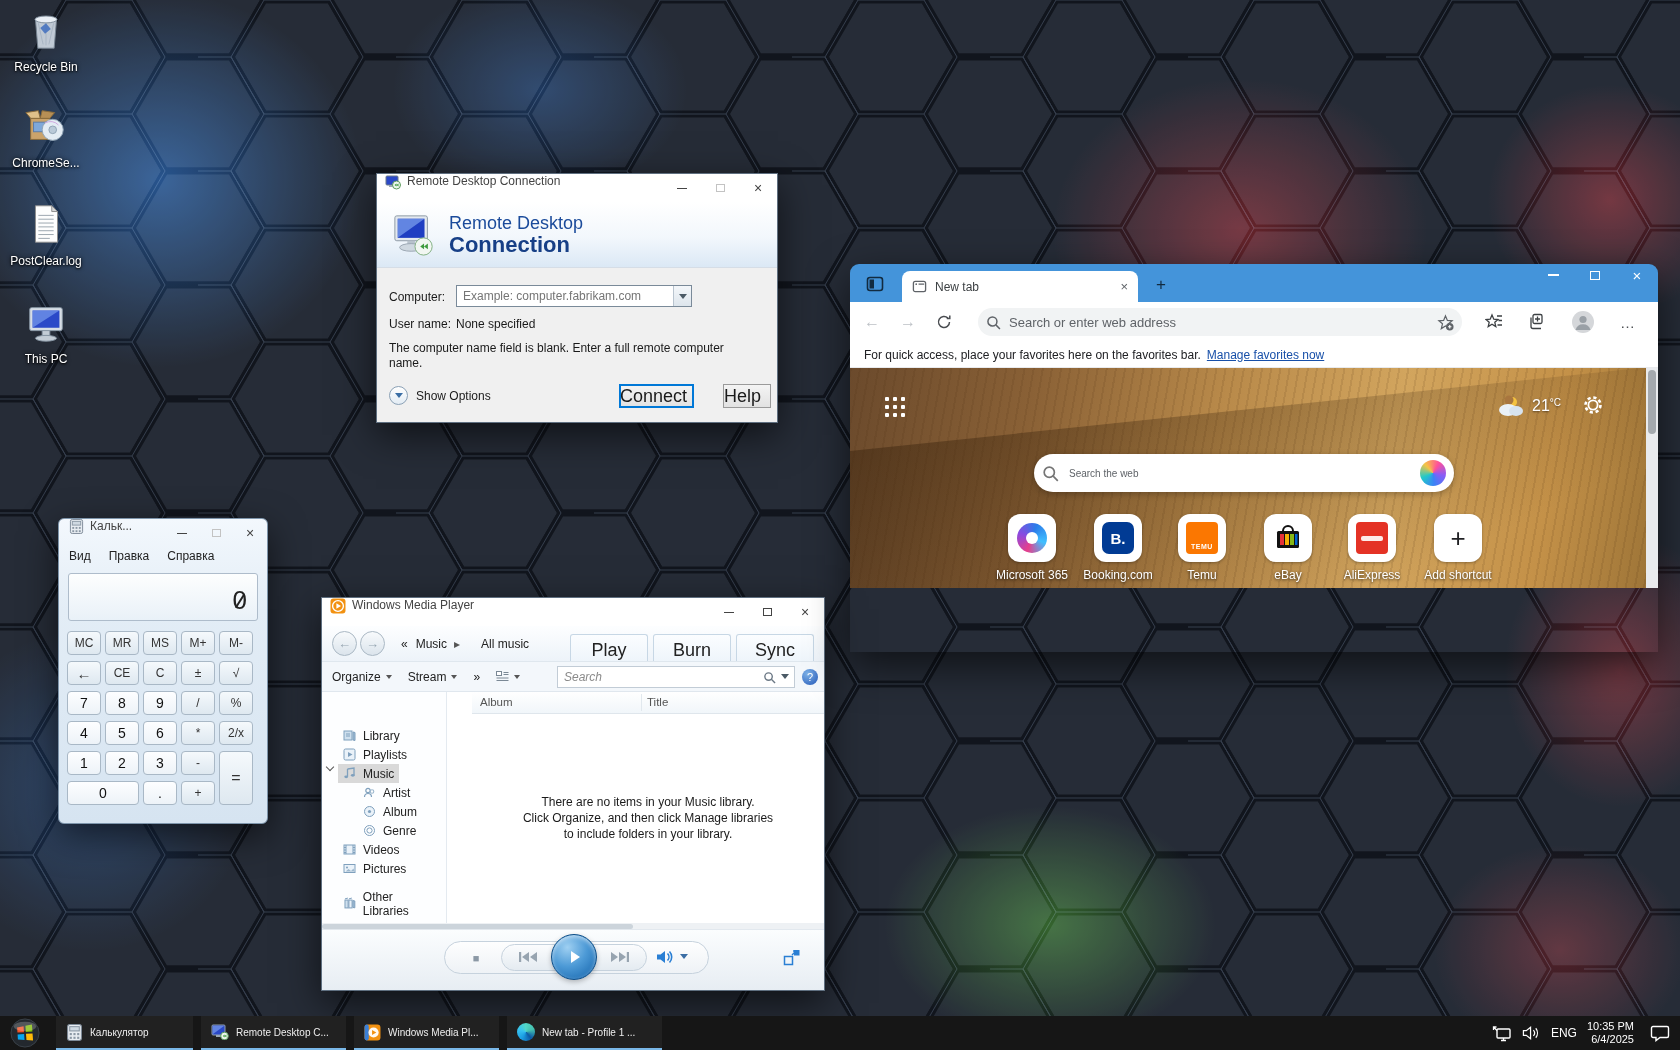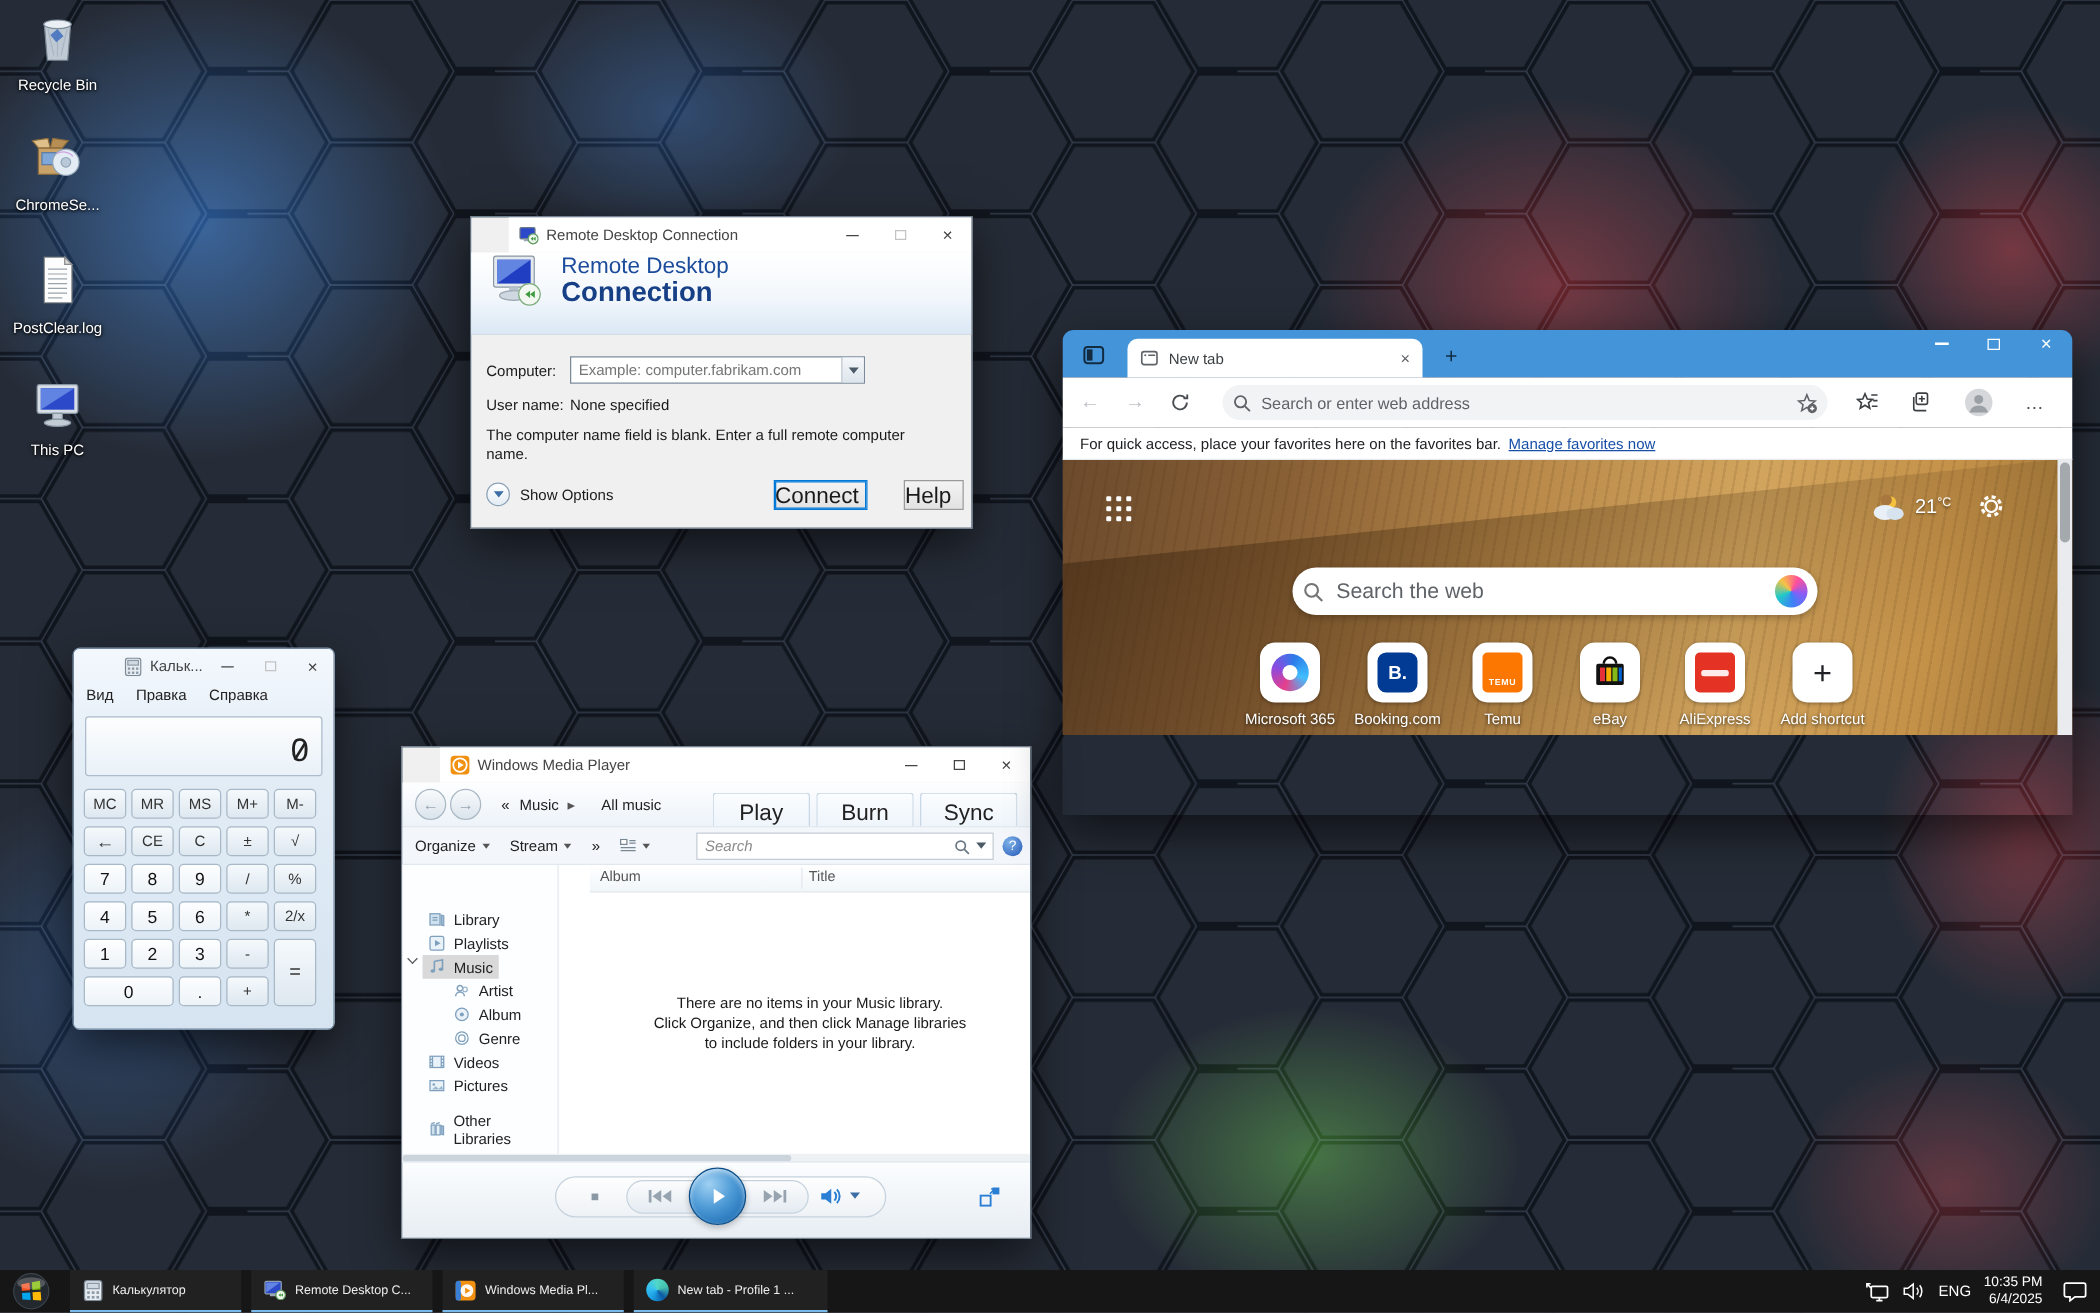--- a/index.html
+++ b/index.html
@@ -9,31 +9,31 @@
 
   
   .glow { position:absolute; mix-blend-mode:screen; pointer-events:none; }
 
   
   .dicon { position:absolute; left:6px; width:80px; text-align:center; }
   .dlabel { margin-top:2px; font-size:12px; color:#fff; text-shadow:0 1px 2px #000,0 0 4px rgba(0,0,0,.9); }
 
   
   .win { position:absolute; background:#f0f0f0; border:1px solid #5f6f80; box-shadow:0 12px 36px rgba(0,0,0,.6); }
-  .titlebar { height:28px; display:flex; align-items:center; background:#fff; padding-left:8px;margin-left:30px; }
+  .titlebar { height:28px; display:flex; background:#fff; padding-left:8px; }
   .tb-title { font-size:12px; color:#444; margin-left:6px; white-space:nowrap; }
   .winbtns { margin-left:auto; display:flex; height:100%; }
   .wbtn { width:38px; height:100%; display:flex; align-items:center; justify-content:center; }
   .gmin { width:10px; height:1px; background:#444; }
   .gmax { width:9px; height:8px; border:1px solid #444; }
   .gmax.dis { border-color:#c3c3c3; }
   .gclose { font-size:14px; color:#444; line-height:1; }
 
   
-  .rdc-head { height:66px; background:linear-gradient(180deg,#ffffff 0%,#f2f7fc 55%,#dbe8f5 100%); border-bottom:1px solid #d5dde6; display:flex; padding-left:14px; }
+  .rdc-head { height:66px; background:linear-gradient(180deg,#ffffff 0%,#f2f7fc 55%,#dbe8f5 100%); border-bottom:1px solid #d5dde6; display:flex; align-items:center; padding-left:14px; }
   .rdc-brand1 { font-size:18px; color:#1b4b9b; line-height:20px; }
   .rdc-brand2 { font-size:22px; font-weight:bold; color:#173f86; line-height:23px; }
   .rdc-label { font-size:12px; color:#1a1a1a; }
   .rdc-combo { position:absolute; left:79px; width:236px; height:22px; background:#fff; border:1px solid #7a8a99; display:flex; }
   .rdc-combo input { flex:1; border:none; outline:none; font-size:12px; padding:0 6px; background:transparent; color:#333; }
   .rdc-combo input::placeholder { color:#757575; }
   .combo-btn { width:18px; background:linear-gradient(180deg,#f4f7fa,#dde5ec); border-left:1px solid #b9c4cf; display:flex; align-items:center; justify-content:center; }
   .tri-down { width:0; height:0; border:4px solid transparent; border-top:5px solid #4b5a66; margin-top:4px; }
   .rdc-note { font-size:12px; color:#1a1a1a; line-height:15px; }
   .btn { font-size:18px; color:#1a1a1a; background:linear-gradient(180deg,#f4f4f4,#e2e2e2); border:1px solid #9a9a9a; display:flex; align-items:center; justify-content:flex-start; }
@@ -84,21 +84,21 @@
   .tbico.dis { color:#bdc1c6; }
   .addr { position:absolute; left:128px; width:484px; height:28px; top:6px; background:#f1f3f4; border-radius:14px; display:flex; align-items:center; padding:0 8px; }
   .addr input { flex:1; border:none; outline:none; background:transparent; font-size:13px; color:#202124; padding-left:8px; }
   .addr input::placeholder { color:#5f6368; }
   .edge-favbar { height:26px; background:#fff; border-bottom:1px solid #e8eaed; display:flex; align-items:center; font-size:12px; color:#202124; padding-left:14px; }
   .fav-link { color:#174fa8; text-decoration:underline; margin-left:6px; }
   .ntp { position:relative; height:220px; background:linear-gradient(100deg,#6b4a2c 0%,#8a6136 22%,#b98a4a 45%,#d2a55e 66%,#c49148 85%,#9a7236 100%); overflow:hidden; }
   .ntp-ripples { position:absolute; inset:0; background:repeating-linear-gradient(100deg,rgba(70,40,12,.22) 0 2px,rgba(0,0,0,0) 2px 9px); opacity:.5; }
   .ntp-ridge { position:absolute; left:-80px; top:40px; width:1000px; height:400px; background:linear-gradient(160deg,rgba(48,28,8,.45),rgba(0,0,0,0) 55%); transform:rotate(-6deg); }
   .ntp-search { position:absolute; left:184px; top:86px; width:420px; height:38px; background:#fff; border-radius:19px; box-shadow:0 2px 6px rgba(0,0,0,.25); display:flex; align-items:center; padding:0 8px; }
-  .ntp-search input { flex:1; border:none; outline:none; background:transparent; font-size:17px; padding-left:10px; }
+  .ntp-search input { flex:1; border:none; outline:none; background:transparent; font-size:10px; padding-left:10px; }
   .ntp-search input::placeholder { color:#5f6368; }
   .sc { position:absolute; top:146px; width:76px; text-align:center; }
   .sc-tile { width:48px; height:48px; margin:0 auto; background:#fff; border-radius:12px; box-shadow:0 1px 3px rgba(0,0,0,.3); display:flex; align-items:center; justify-content:center; overflow:hidden; }
   .sc-label { margin-top:6px; font-size:12px; color:#fff; text-shadow:0 1px 3px rgba(0,0,0,.75); white-space:nowrap; }
   .ntp-scroll { position:absolute; right:0; top:0; bottom:0; width:12px; background:#e9ebee; }
   .ntp-thumb { position:absolute; right:2px; top:2px; width:8px; height:64px; border-radius:4px; background:#a4a9ae; }
   .wctl { width:42px; height:30px; display:flex; align-items:center; justify-content:center; margin-top:-4px; }
 
   
   .taskbar { position:absolute; left:0; right:0; bottom:0; height:34px; background:var(--taskbar-bg,#161616); display:flex; align-items:center; z-index:50; }

